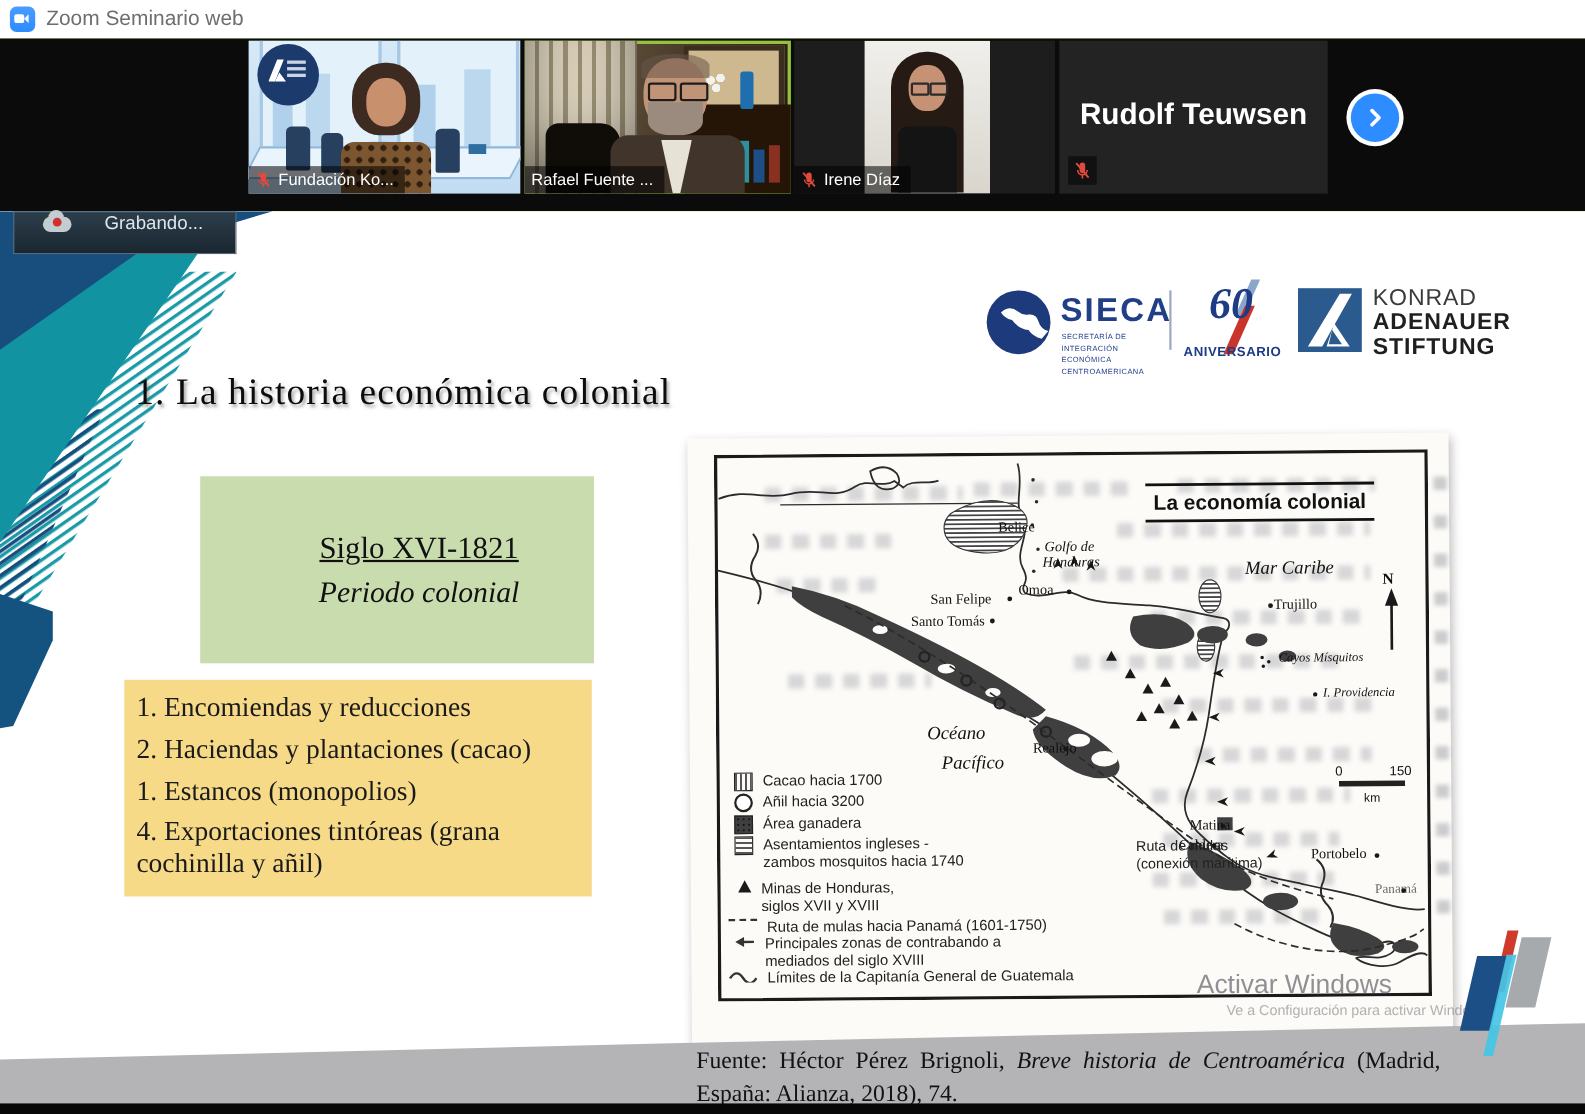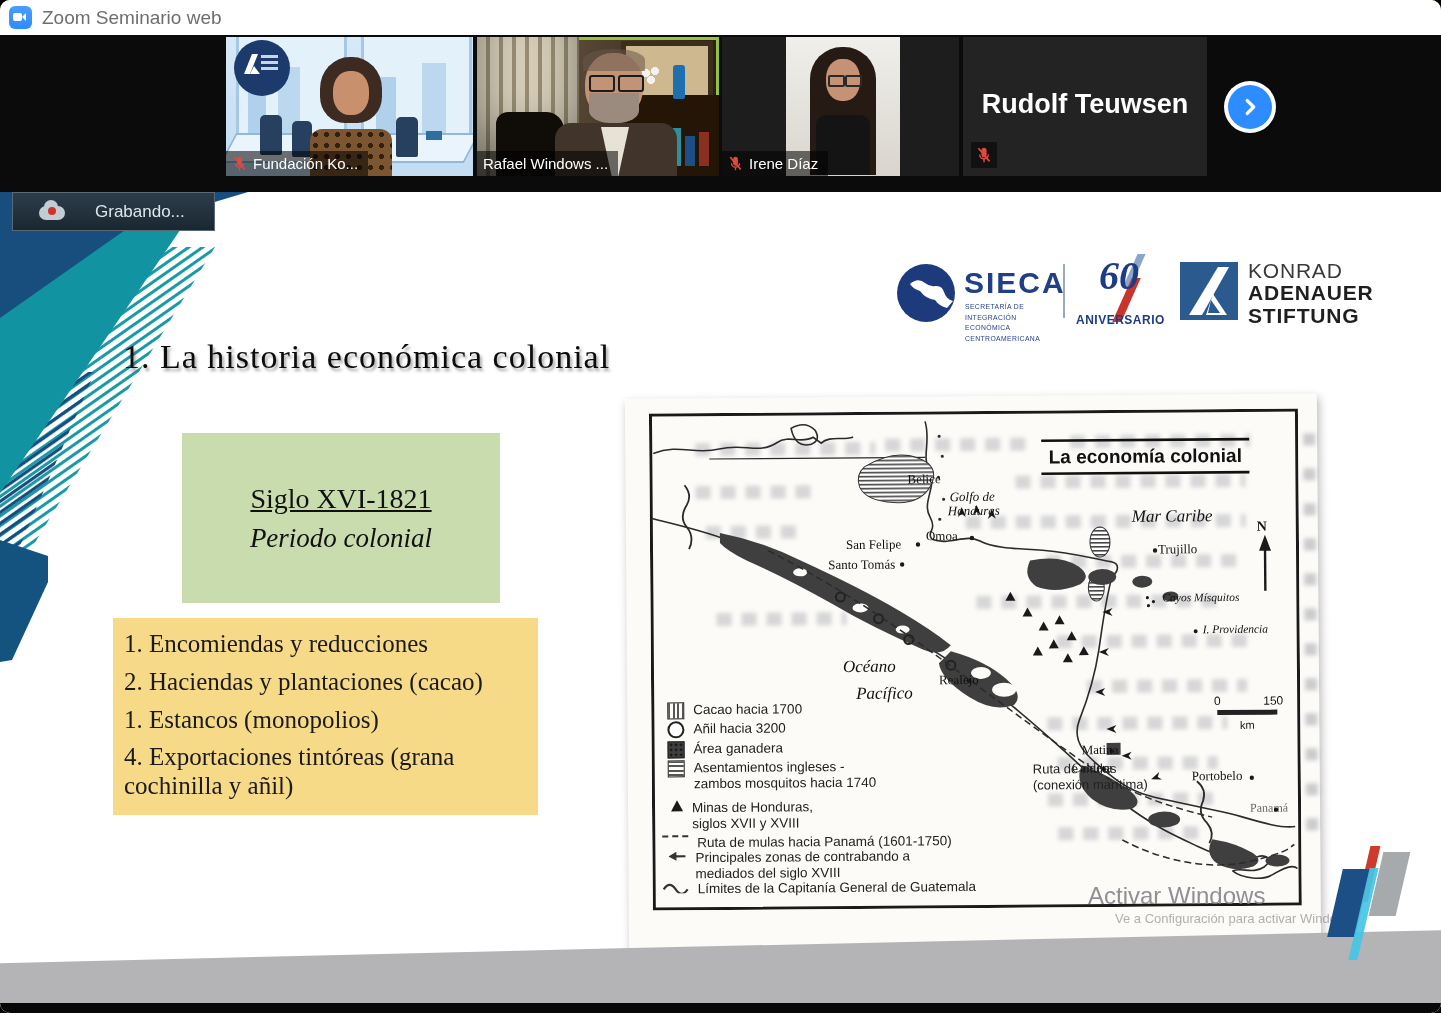--- a/index.html
+++ b/index.html
@@ -1,17 +1,17 @@
 <!DOCTYPE html>
 <html><head>
 <meta charset="utf-8">
 <style>
   html,body{margin:0;padding:0;background:#000;}
   .app{position:relative;width:1441px;height:1013px;overflow:hidden;background:#bef264;
-       font-family:"Liberation Sans",sans-serif;border-radius:10px;}
+       font-family:"Liberation Sans",sans-serif;}
   .abs{position:absolute;}
 
   
   .topbar{position:absolute;left:0;top:0;width:1441px;height:35px;background:#fff;
           display:flex;align-items:center;}
   .zoom-icon{width:23px;height:23px;margin-left:9px;border-radius:6px;
              background:linear-gradient(#4a9cff,#2d8cff);position:relative;}
   .zoom-icon:before{content:"";position:absolute;left:4px;top:7px;width:9px;height:8px;
                     background:#fff;border-radius:2px;}
   .zoom-icon:after{content:"";position:absolute;left:13px;top:7px;width:0;height:0;
@@ -61,33 +61,33 @@
           color:#fff;font-size:27px;font-weight:bold;}
 
   .next-btn{position:absolute;width:44px;height:44px;border-radius:50%;background:#2d8cff;
             box-shadow:0 0 0 4px #fff;display:flex;align-items:center;justify-content:center;cursor:pointer;}
 
   
   .stage{position:absolute;left:0;top:192px;width:1441px;height:821px;background:#fff;}
 
   .rec-badge{position:absolute;left:12px;top:0;width:201px;height:37px;
      background:linear-gradient(#2c3d4a,#1a2731);border:1px solid #5a6a74;
-     display:flex;align-items:center;z-index:30;}
+     display:flex;z-index:30;}
   .cloud{position:relative;width:34px;height:20px;margin-left:22px;}
   .cloud .c1{position:absolute;left:4px;top:4px;width:26px;height:14px;border-radius:10px;background:#c3ccd1;}
   .cloud .c2{position:absolute;left:9px;top:-2px;width:14px;height:13px;border-radius:50%;background:#c3ccd1;}
   .cloud .dot{position:absolute;left:13px;top:5px;width:8px;height:8px;border-radius:50%;background:#d22f2f;}
   .rec-text{color:#dde6ea;font-size:17px;margin-left:26px;}
 
   .slide-title{position:absolute;left:123px;top:146px;font-family:"Liberation Serif",serif;
      font-size:34px;letter-spacing:1px;color:#0c0c0c;text-shadow:2px 3px 3px rgba(90,90,90,.55);z-index:5;}
 
   .green-box{position:absolute;left:182px;top:241px;width:318px;height:170px;background:#c8dcae;
      display:flex;flex-direction:column;align-items:center;justify-content:center;gap:8px;
-     font-family:"Liberation Serif",serif;color:#111;z-index:5;}
+     font-family:"Liberation Serif",serif;color:#111;z-index:5;padding-left:40px;}
   .green-box .l1{font-size:28px;text-decoration:underline;}
   .green-box .l2{font-size:27px;font-style:italic;}
 
   .yellow-box{position:absolute;left:113px;top:426px;width:402px;background:#f6da88;
      padding:12px 12px 14px 11px;font-family:"Liberation Serif",serif;font-size:25px;color:#1a1a1a;z-index:5;}
   .yellow-box .item{margin-bottom:9px;line-height:1.15;}
   .yellow-box .item:last-child{margin-bottom:0;}
 
   
   .sieca{position:absolute;left:897px;top:70px;z-index:5;}
@@ -217,21 +217,21 @@
       <div class="person">
         <div style="position:absolute;left:108px;top:16px;width:58px;height:66px;border-radius:46%;background:#c19478;"></div>
         <div style="position:absolute;left:106px;top:12px;width:62px;height:22px;border-radius:50% 50% 0 0;background:#6a564a;opacity:.55;"></div>
         <div style="position:absolute;left:112px;top:56px;width:50px;height:30px;border-radius:0 0 42% 42%;background:#9b8b7f;"></div>
         <div style="position:absolute;left:112px;top:38px;width:22px;height:13px;border:2.5px solid #1c1c1c;border-radius:3px;"></div>
         <div style="position:absolute;left:141px;top:38px;width:22px;height:13px;border:2.5px solid #1c1c1c;border-radius:3px;"></div>
         <div style="position:absolute;left:78px;top:86px;width:122px;height:53px;border-radius:16px 16px 0 0;background:#41342a;"></div>
         <div style="position:absolute;left:124px;top:90px;width:28px;height:49px;background:#e6e2d6;clip-path:polygon(0 0,100% 0,62% 100%,38% 100%);"></div>
       </div>
       <div class="vlabel">
-        <span>Rafael Windows ...</span>
+        <span>Rafael Fuente ...</span>
       </div>
     </div>
 
     <div class="tile" style="left:722px;width:237px;">
       <div class="t3photo" style="left:64px;width:114px;">
         <div style="position:absolute;left:24px;top:10px;width:66px;height:128px;border-radius:32px 32px 0 0;background:#251a14;"></div>
         <div style="position:absolute;left:40px;top:22px;width:34px;height:42px;border-radius:45%;background:#c59275;"></div>
         <div style="position:absolute;left:42px;top:38px;width:13px;height:8px;border:2px solid #2a2a2a;border-radius:2px;"></div>
         <div style="position:absolute;left:59px;top:38px;width:13px;height:8px;border:2px solid #2a2a2a;border-radius:2px;"></div>
         <div style="position:absolute;left:30px;top:78px;width:54px;height:60px;border-radius:10px 10px 0 0;background:#141414;"></div>
@@ -575,20 +575,28 @@
         <div class="nowrap">Límites de la Capitanía General de Guatemala</div>
       </div>
 
       <div class="ruta-note">
         <div>Ruta de mulas</div>
         <div>(conexión marítima)</div>
       </div>
     </div>
 
     <div class="gray-band"></div>
+    <div class="source">
+      <div class="j">
+        <span>Fuente: Héctor Pérez Brignoli,</span>
+        <span style="font-style:italic;">Breve historia de Centroamérica</span>
+        <span>(Madrid,</span>
+      </div>
+      <div>España: Alianza, 2018), 74.</div>
+    </div>
 
     <div class="watermark1">Activar Windows</div>
     <div class="watermark2">Ve a Configuración para activar Windows</div>
 
     <div class="kas-mark">
       <div class="bar bar-gray"></div>
       <div class="bar bar-red"></div>
       <div class="bar bar-navy"></div>
       <div class="bar bar-cyan"></div>
     </div>

